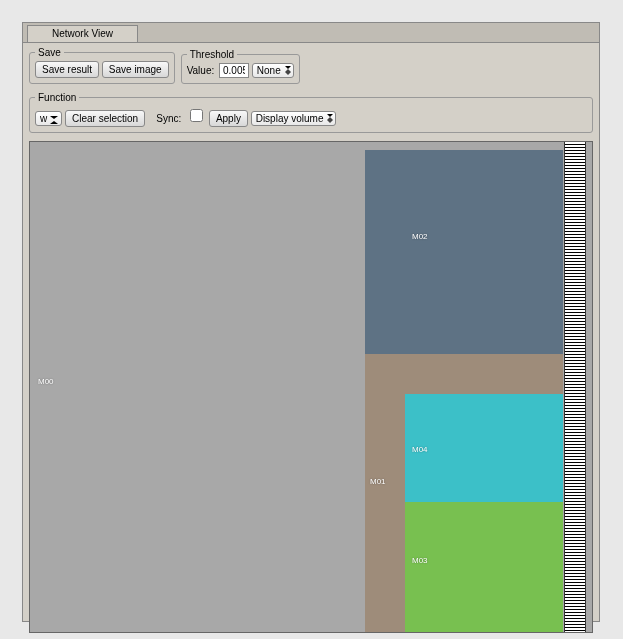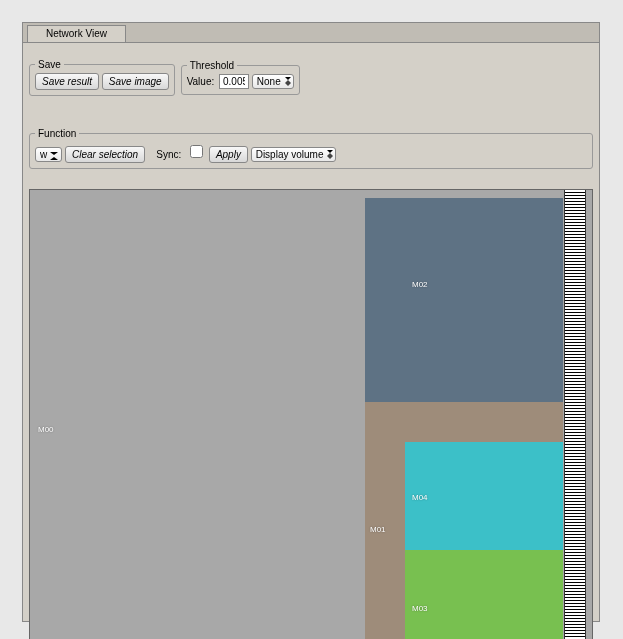--- a/index.html
+++ b/index.html
@@ -22,52 +22,51 @@
   .tab-strip {
     display: flex;
     height: 20px;
     background: #c0bcb4;
     border-bottom: 1px solid #888;
   }
   .tab {
     background: #d4d0c8;
     border: 1px solid #888;
     border-bottom: none;
-    padding: 2px 18px;
+    padding: 2px 24px;
     font-size: 10px;
     margin-left: 4px;
     margin-top: 2px;
     cursor: default;
   }
   .toolbar-row {
     display: flex;
     gap: 6px;
-    padding: 14px 6px;
-    align-items: center;
+    padding: 2px 6px;
+    align-items: flex-end;
   }
   fieldset {
     border: 1px solid #999;
     border-radius: 3px;
     margin: 2px 0;
     padding: 3px 5px 5px 5px;
     font-size: 10px;
   }
   legend {
     font-size: 10px;
     padding: 0 3px;
   }
   .btn {
     background: linear-gradient(#f8f8f8,#d8d8d8);
     border: 1px solid #888;
     border-radius: 3px;
     padding: 2px 6px;
     font-size: 10px;
     cursor: pointer;
     display: inline-block;
-    font-style: italic;
   }
   .sel {
     background: linear-gradient(#fff,#e8e8e8);
     border: 1px solid #888;
     border-radius: 3px;
     padding: 1px 12px 1px 4px;
     font-size: 10px;
     position: relative;
     display: inline-block;
     cursor: pointer;

